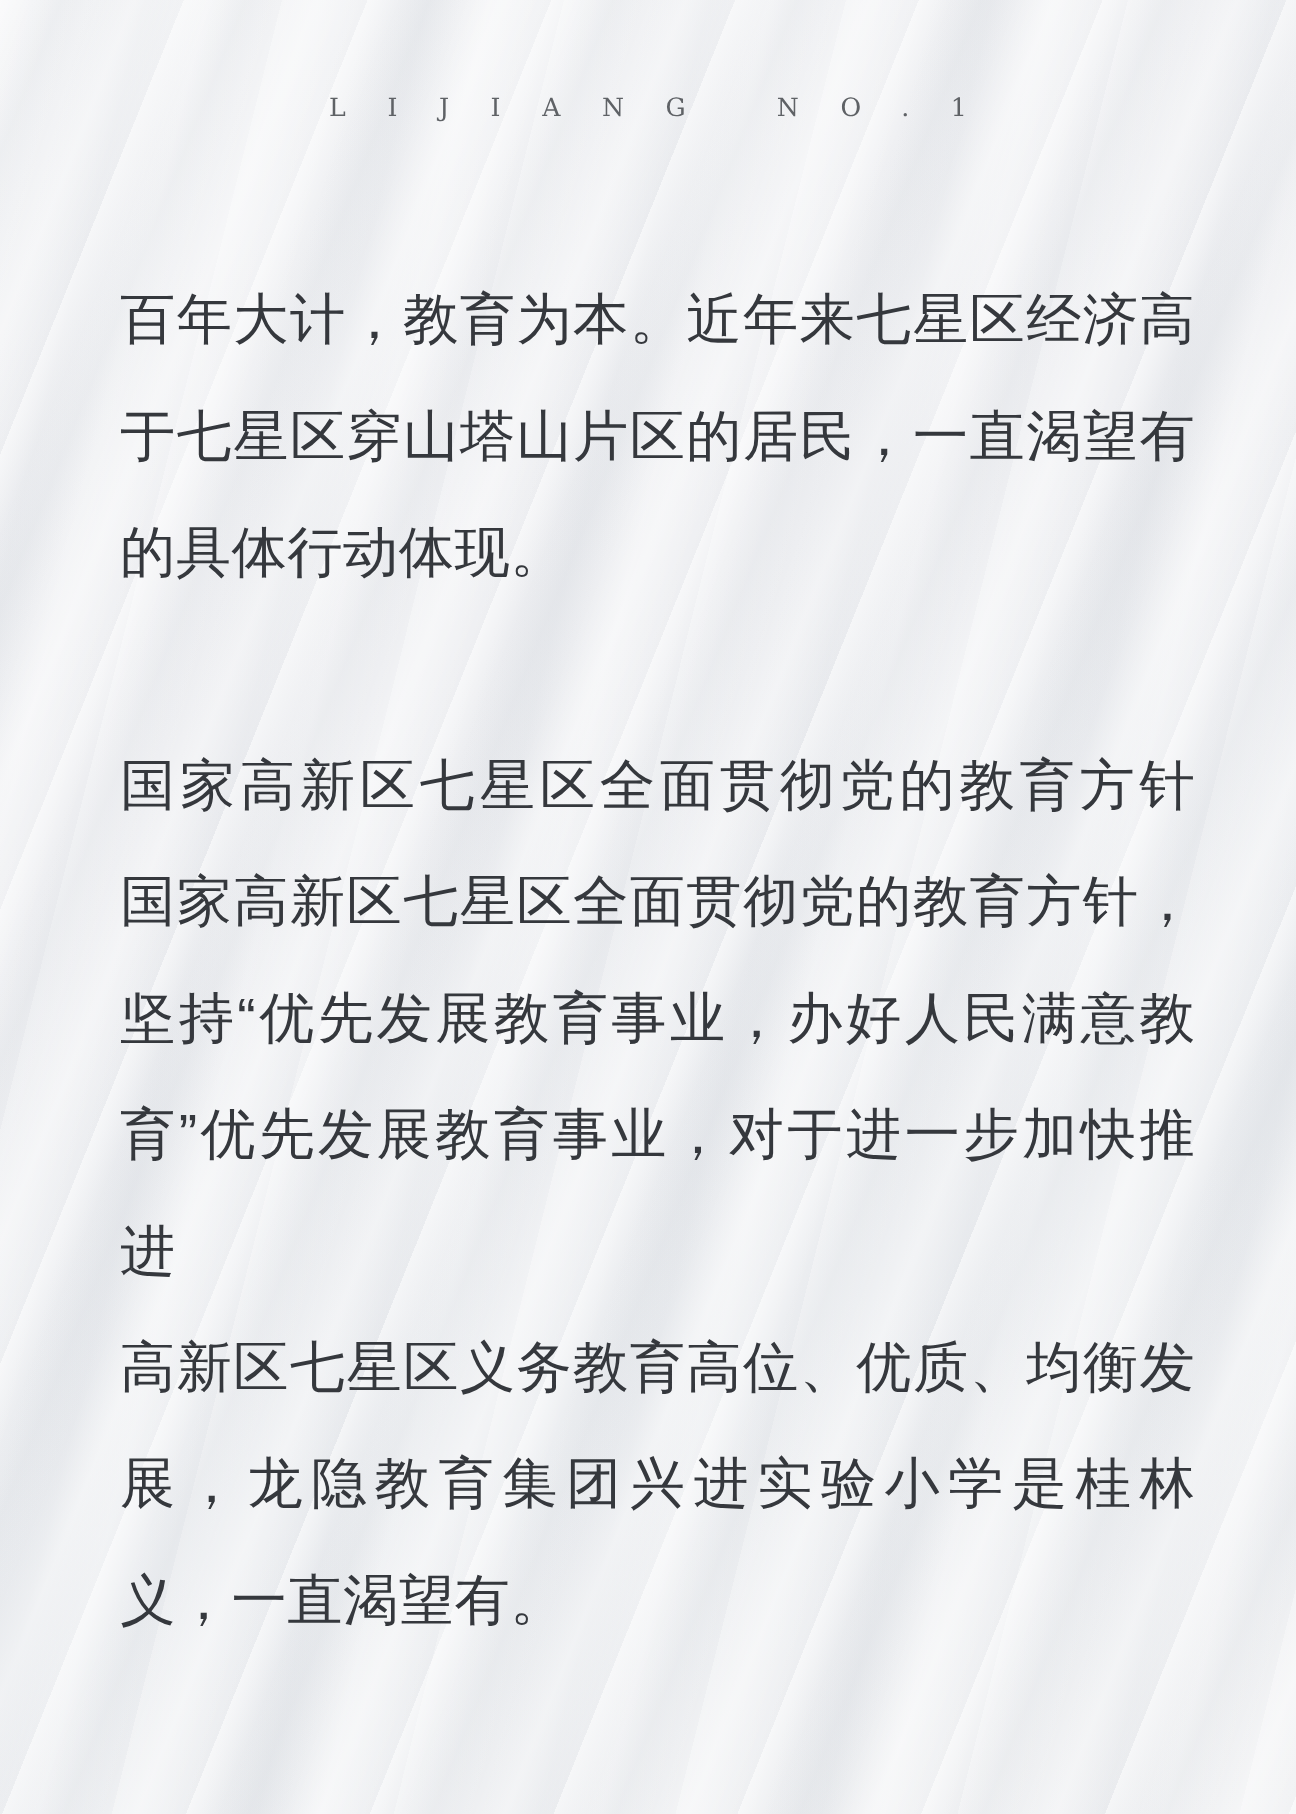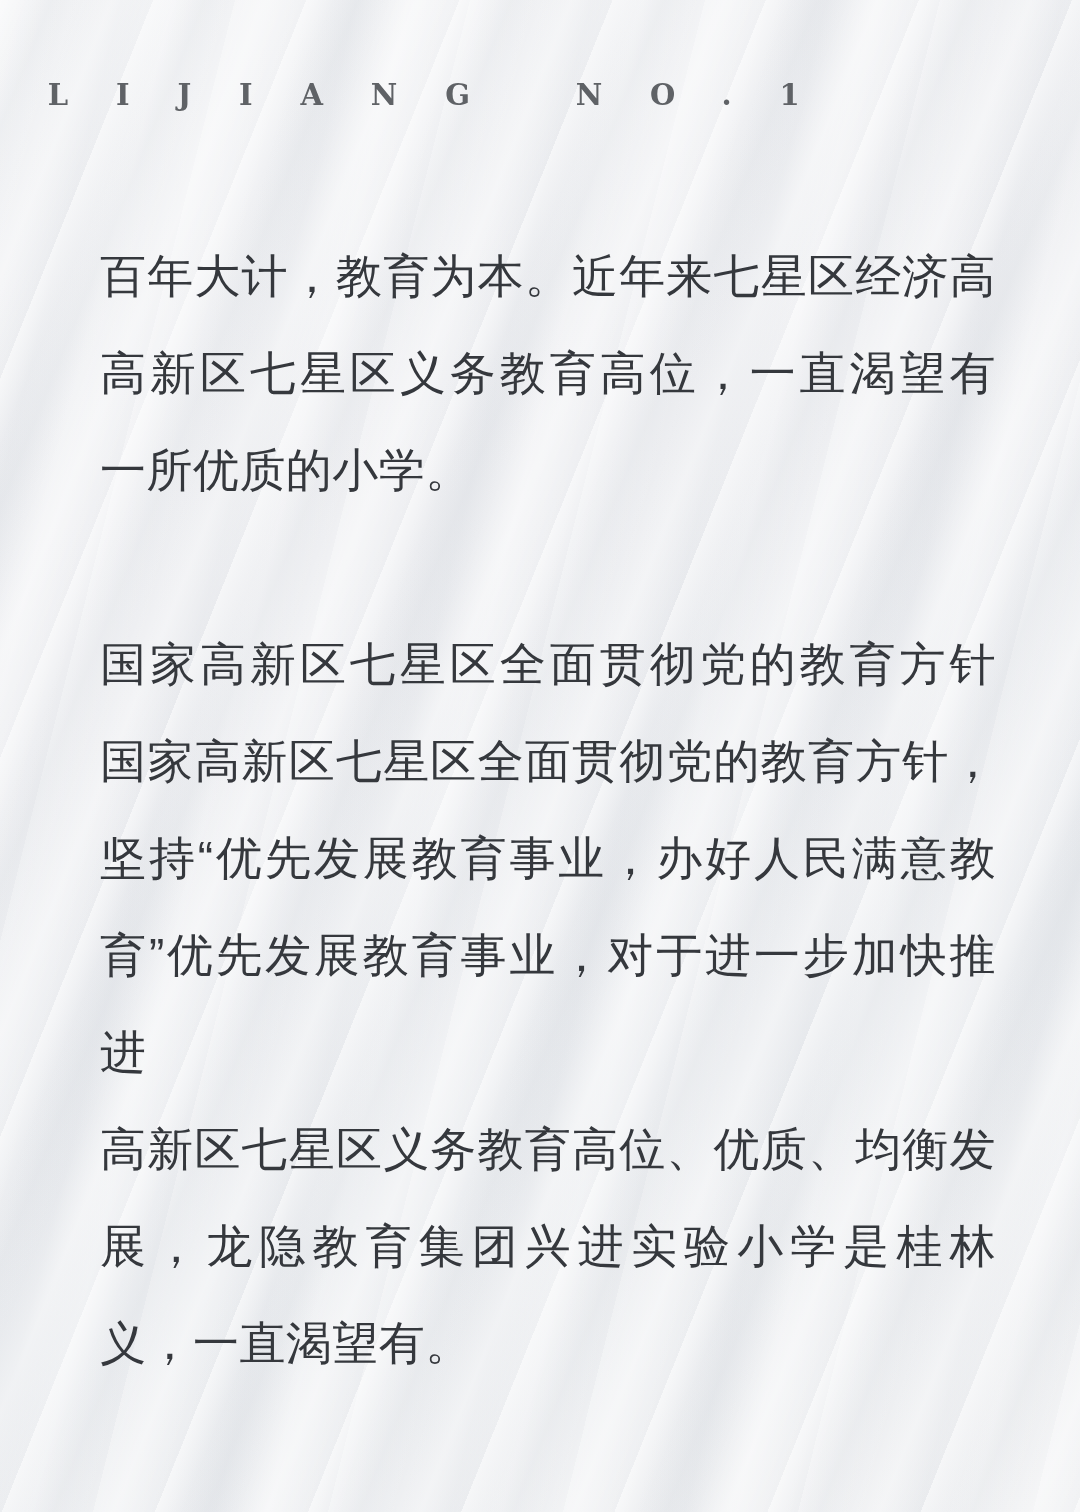--- a/index.html
+++ b/index.html
@@ -24,24 +24,24 @@
       repeating-linear-gradient(104deg,
         rgba(255,255,255,0.30) 0px,
         rgba(237,239,241,0.0) 70px,
         rgba(213,217,223,0.20) 118px,
         rgba(255,255,255,0.28) 168px,
         rgba(237,239,241,0.0) 228px),
       linear-gradient(158deg, #f2f3f5 0%, #edeef1 35%, #ebedf0 70%, #eff0f2 100%);
   }
   .brand {
     margin-top: 78px;
-    text-align: left;
+    text-align: center;
     font-family: "DejaVu Serif", serif;
-    font-size: 29px;
-    font-weight: 700;
+    font-size: 21px;
+    font-weight: 400;
     color: #5f6266;
     letter-spacing: 1.65em;
     text-indent: 1.65em; 
     white-space: nowrap;
   }
   .article {
     margin: 116px 84px 0 84px;
     width: 912px;
     font-family: "Liberation Sans", sans-serif;
     font-size: 46px;
@@ -64,22 +64,22 @@
 </style>
 </head>
 <body>
 
 <div class="page">
   <div class="brand">LIJIANG NO.1</div>
 
   <div class="article">
     <div class="para">
       <div class="line">百年大计，教育为本。近年来七星区经济高</div>
-      <div class="line">高新区七星区义务教育高位，一直渴望有</div>
-      <div class="line last">一所优质的小学。</div>
+      <div class="line">于七星区穿山塔山片区的居民，一直渴望有</div>
+      <div class="line last">的具体行动体现。</div>
     </div>
 
     <div class="para">
       <div class="line">国家高新区七星区全面贯彻党的教育方针</div>
       <div class="line">国家高新区七星区全面贯彻党的教育方针，</div>
       <div class="line">坚持“优先发展教育事业，办好人民满意教</div>
       <div class="line">育”优先发展教育事业，对于进一步加快推进</div>
       <div class="line">高新区七星区义务教育高位、优质、均衡发</div>
       <div class="line">展，龙隐教育集团兴进实验小学是桂林</div>
       <div class="line last">义，一直渴望有。</div>

